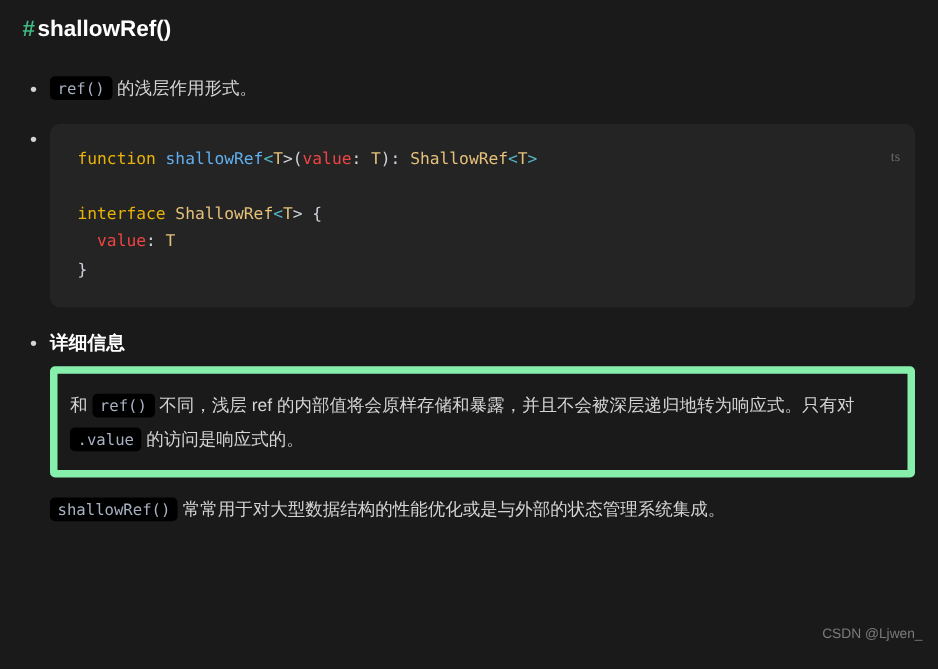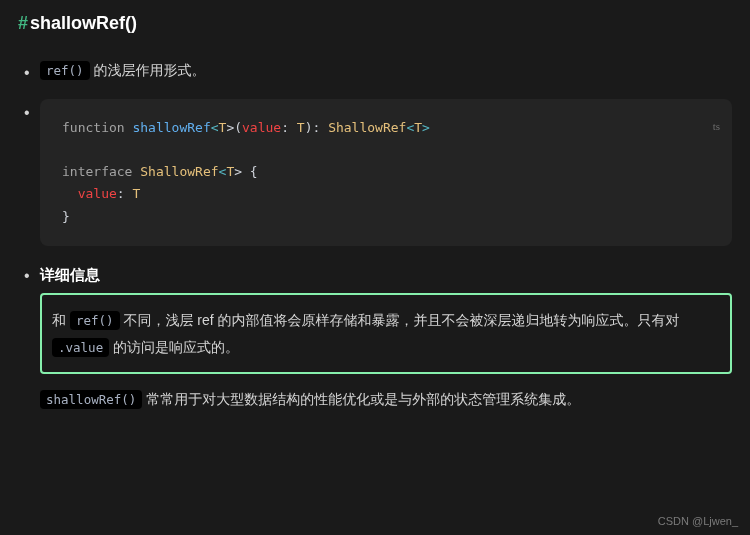--- a/index.html
+++ b/index.html
@@ -68,37 +68,37 @@
     white-space: pre;
   }
   .lang-tag {
     position: absolute;
     top: 18px;
     right: 12px;
     color: #6b6b6b;
     font-size: 11px;
     font-family: Liberation Serif, serif;
   }
-  .kw   { color: #a3a3a3; }
+  .kw   { color: #eab308; }
   .fn   { color: #61afef; }
   .type { color: #e5c07b; }
   .punc { color: #cfd3da; }
   .prop { color: #ef4444; }
   .op   { color: #56b6c2; }
 
   .highlight-box {
-    border: 2px solid #86efac;
+    border: 6px solid #86efac;
     border-radius: 4px;
     padding: 8px 10px;
     margin: 6px 0 12px 0;
   }
   .para { color: #d4d4d4; margin: 4px 0; line-height: 1.9; }
   .watermark {
     position: absolute;
-    bottom: 4px;
+    bottom: 18px;
     right: 12px;
     font-size: 11px;
     color: #7a7a7a;
   }
 </style>
 </head>
 <body>
 
 <h1>
   <span class="anchor">#</span><span>shallowRef()</span>

